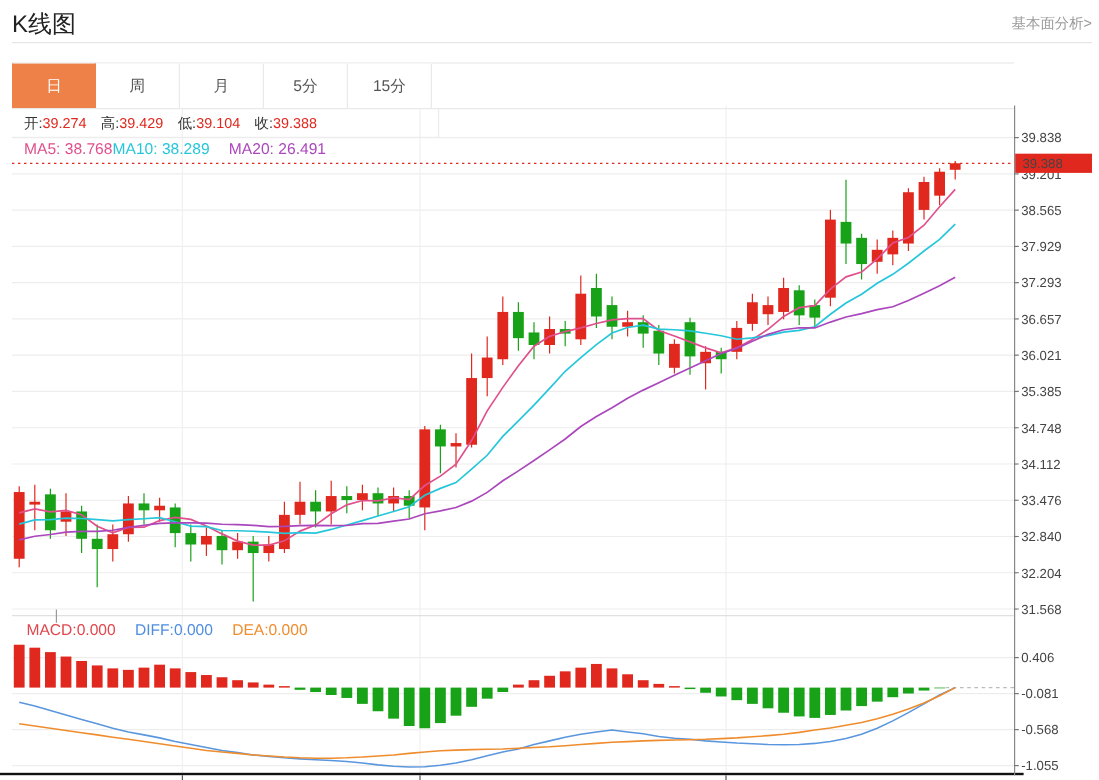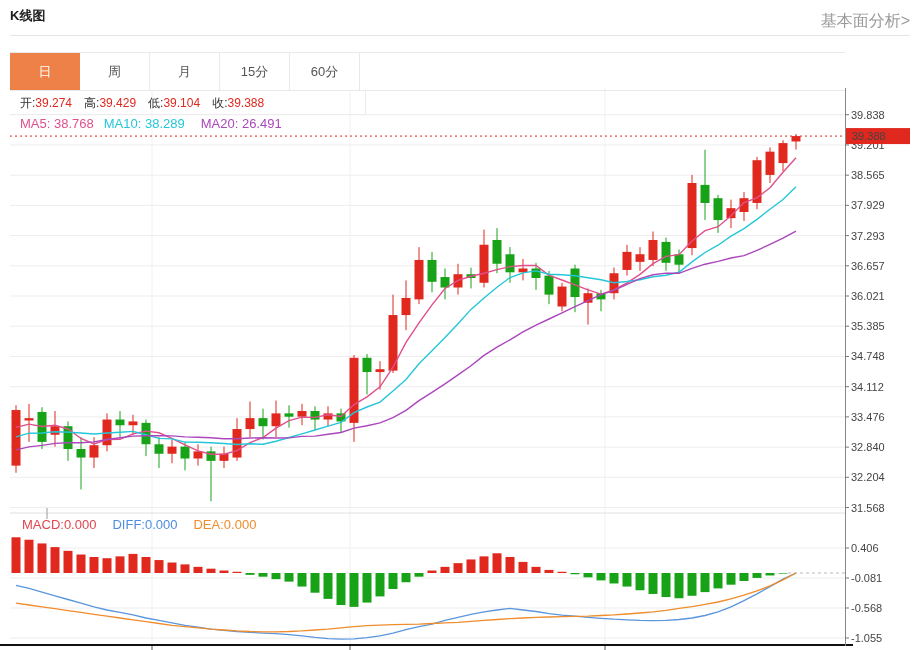--- a/index.html
+++ b/index.html
@@ -1,30 +1,30 @@
 <!DOCTYPE html>
 <html><head>
 <meta charset="utf-8">
 <style>
   html,body{margin:0;padding:0;width:916px;height:650px;background:#fff;overflow:hidden;
     font-family:"Liberation Sans","DejaVu Sans",sans-serif;}
   .abs{position:absolute;}
-  #page-title{left:10px;top:7px;font-size:13px;font-weight:bold;color:#222;}
-  #fund-link{right:6px;top:11px;font-size:16px;color:#999;cursor:pointer;}
+  #page-title{left:10px;top:7px;font-size:20px;font-weight:normal;color:#222;}
+  #fund-link{right:6px;top:11px;font-size:12px;color:#999;cursor:pointer;}
   #title-sep{left:10px;top:35px;width:900px;height:1px;background:#e5e5e5;}
   #tab-bar{left:10px;top:52px;width:835px;height:37px;border-top:1px solid #e9e9e9;border-bottom:1px solid #e9e9e9;display:flex;}
   .tab{width:70px;height:37px;line-height:37px;text-align:center;font-size:13px;color:#555;
     border-right:1px solid #e9e9e9;background:#fff;cursor:pointer;box-sizing:border-box;}
   .tab:first-child{border-left:1px solid #e9e9e9;}
   .tab.active{background:#ee8147;color:#fff;border-color:#ee8147;}
   #quote-cell{left:10px;top:90px;width:355px;height:24px;border-bottom:1px solid #ececec;border-right:1px solid #ececec;}
   #quote-row{left:20px;top:95px;font-size:12px;color:#333;white-space:nowrap;}
   #quote-row .val{color:#e0281e;margin-right:12px;}
   #ma-row{left:20px;top:116px;font-size:13px;white-space:nowrap;}
-  #ma-row .ma5{color:#e0508c;margin-right:10px;}
+  #ma-row .ma5{color:#e0508c;margin-right:0;}
   #ma-row .ma10{color:#26c6da;margin-right:16px;}
   #ma-row .ma20{color:#ab47bc;}
   #macd-row{left:22px;top:517px;font-size:13px;white-space:nowrap;}
   #macd-row .m{color:#e1464d;margin-right:16px;text-align:right;}
   #macd-row .df{color:#4f8ede;margin-right:16px;}
   #macd-row .de{color:#ef8c2d;}
   #chart-svg{left:0;top:0;}
   svg text{font-family:"Liberation Sans","DejaVu Sans",sans-serif;font-size:11px;fill:#444;}
   .rowtext{z-index:3;}
 </style>
@@ -302,22 +302,22 @@
   </svg>
 
 <div class="abs" id="page-title">K线图</div>
 <div class="abs" id="fund-link">基本面分析&gt;</div>
 <div class="abs" id="title-sep"></div>
 
 <div class="abs" id="tab-bar">
     <div class="tab active">日</div>
     <div class="tab">周</div>
     <div class="tab">月</div>
+    <div class="tab">5分</div>
     <div class="tab">15分</div>
-    <div class="tab">60分</div>
   </div>
 
 <div class="abs" id="quote-cell"></div>
 <div class="abs rowtext" id="quote-row">
   <span>开:</span><span class="val">39.274</span><span>高:</span><span class="val">39.429</span><span>低:</span><span class="val">39.104</span><span>收:</span><span class="val">39.388</span>
 </div>
 <div class="abs rowtext" id="ma-row">
   <span class="ma5"><span>MA5:</span> <span>38.768</span></span><span class="ma10"><span>MA10:</span> <span>38.289</span></span><span class="ma20"><span>MA20:</span> <span>26.491</span></span>
 </div>
 <div class="abs rowtext" id="macd-row">

